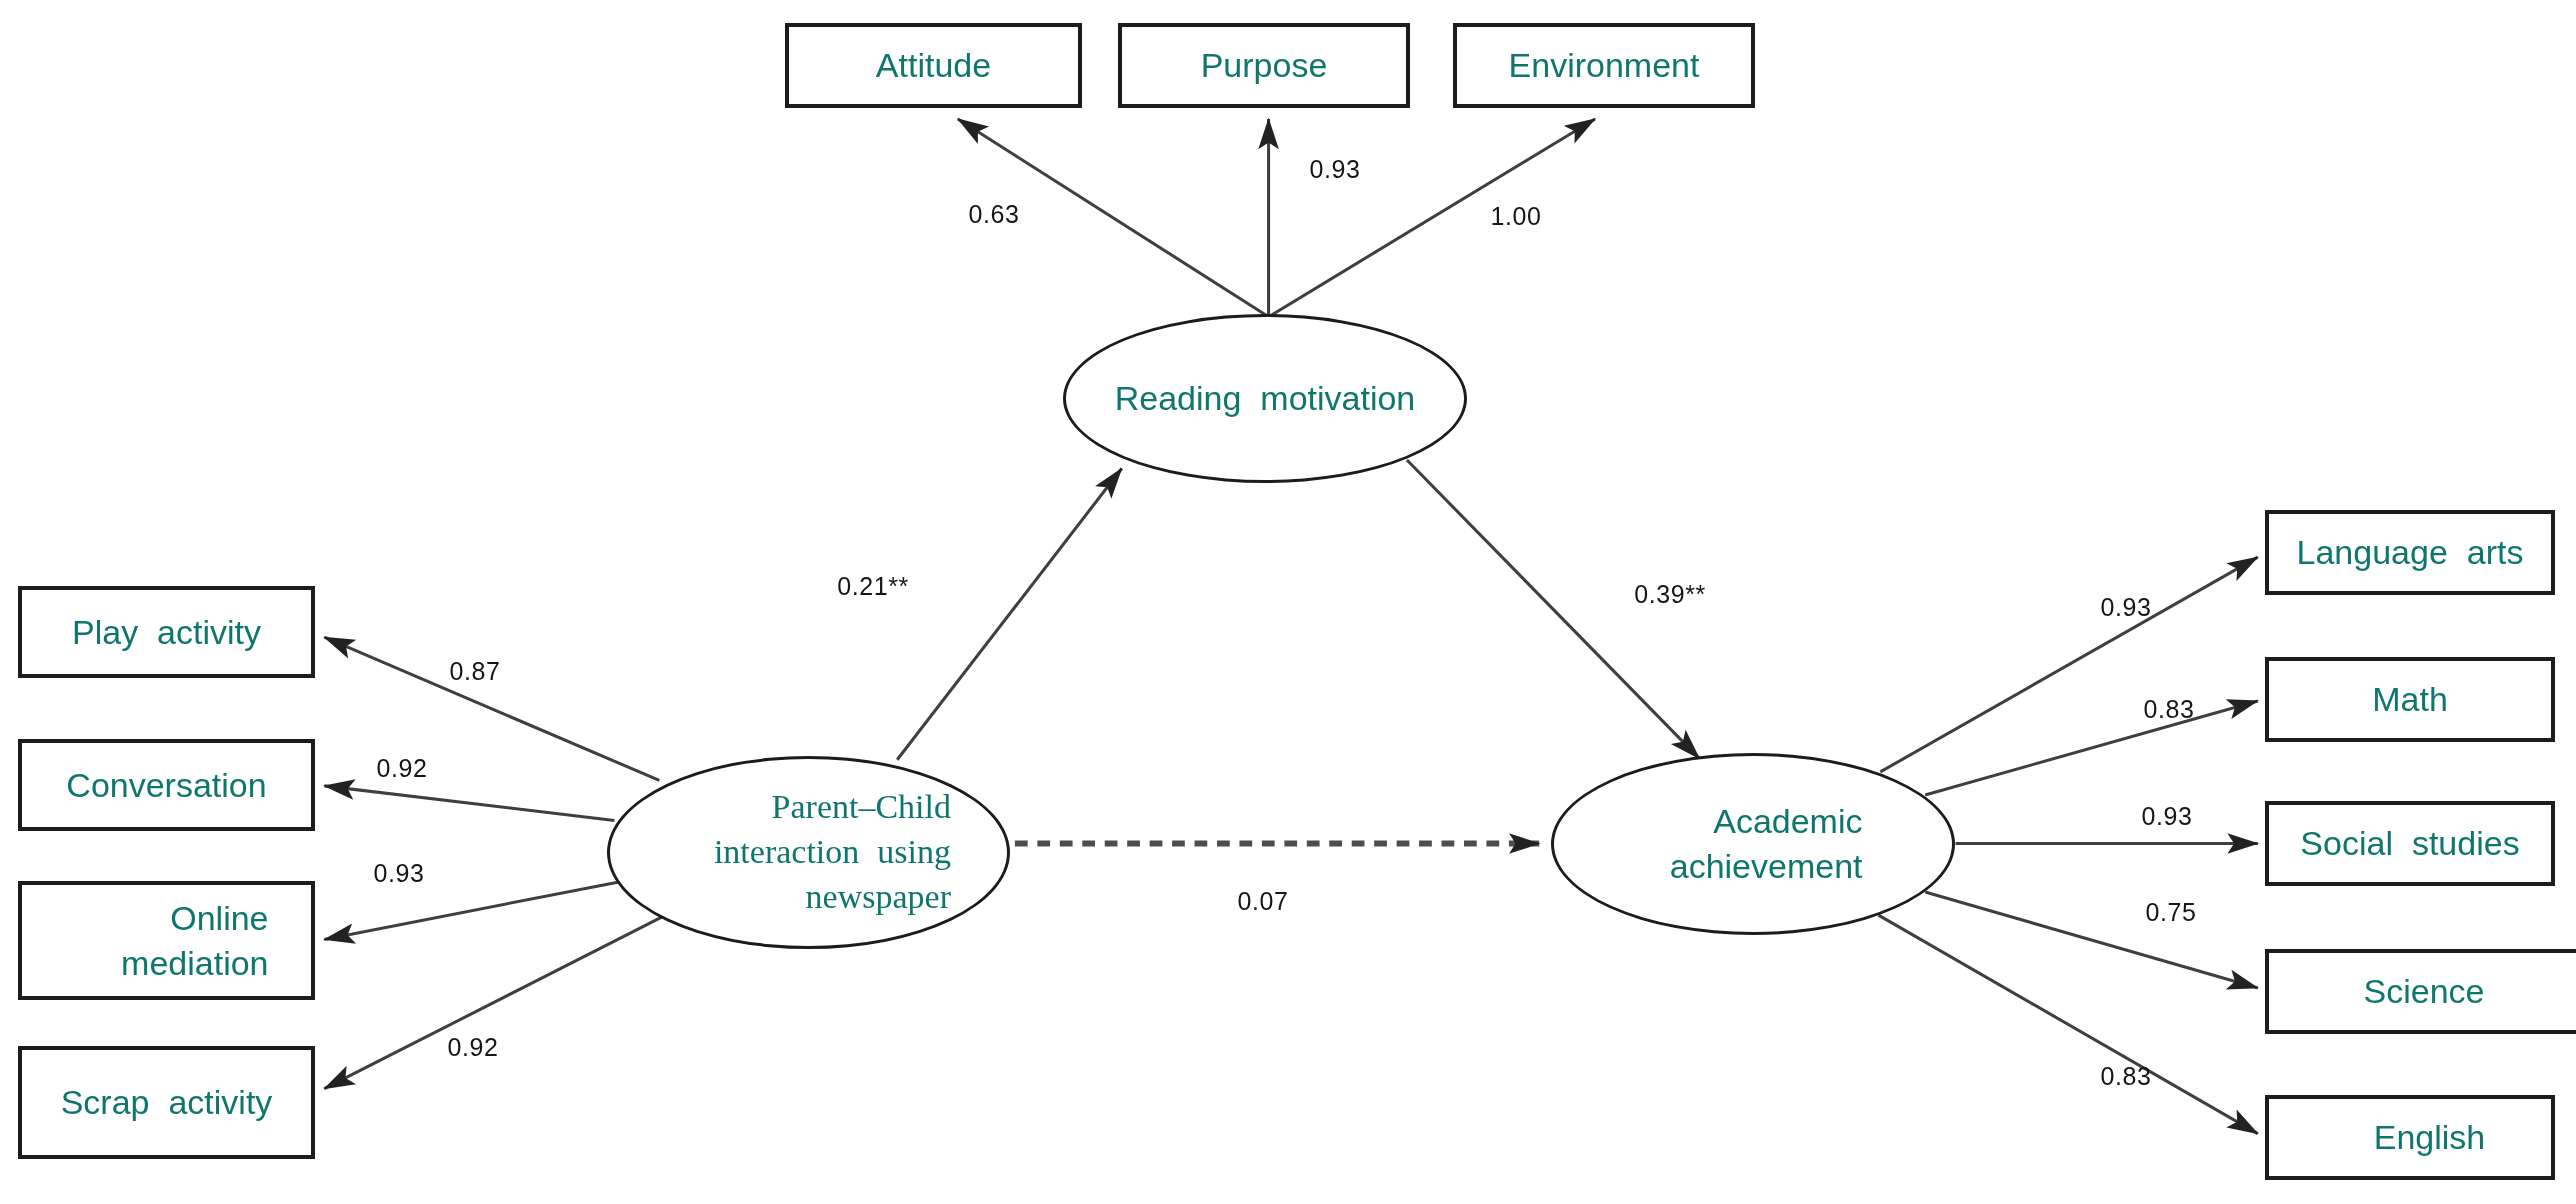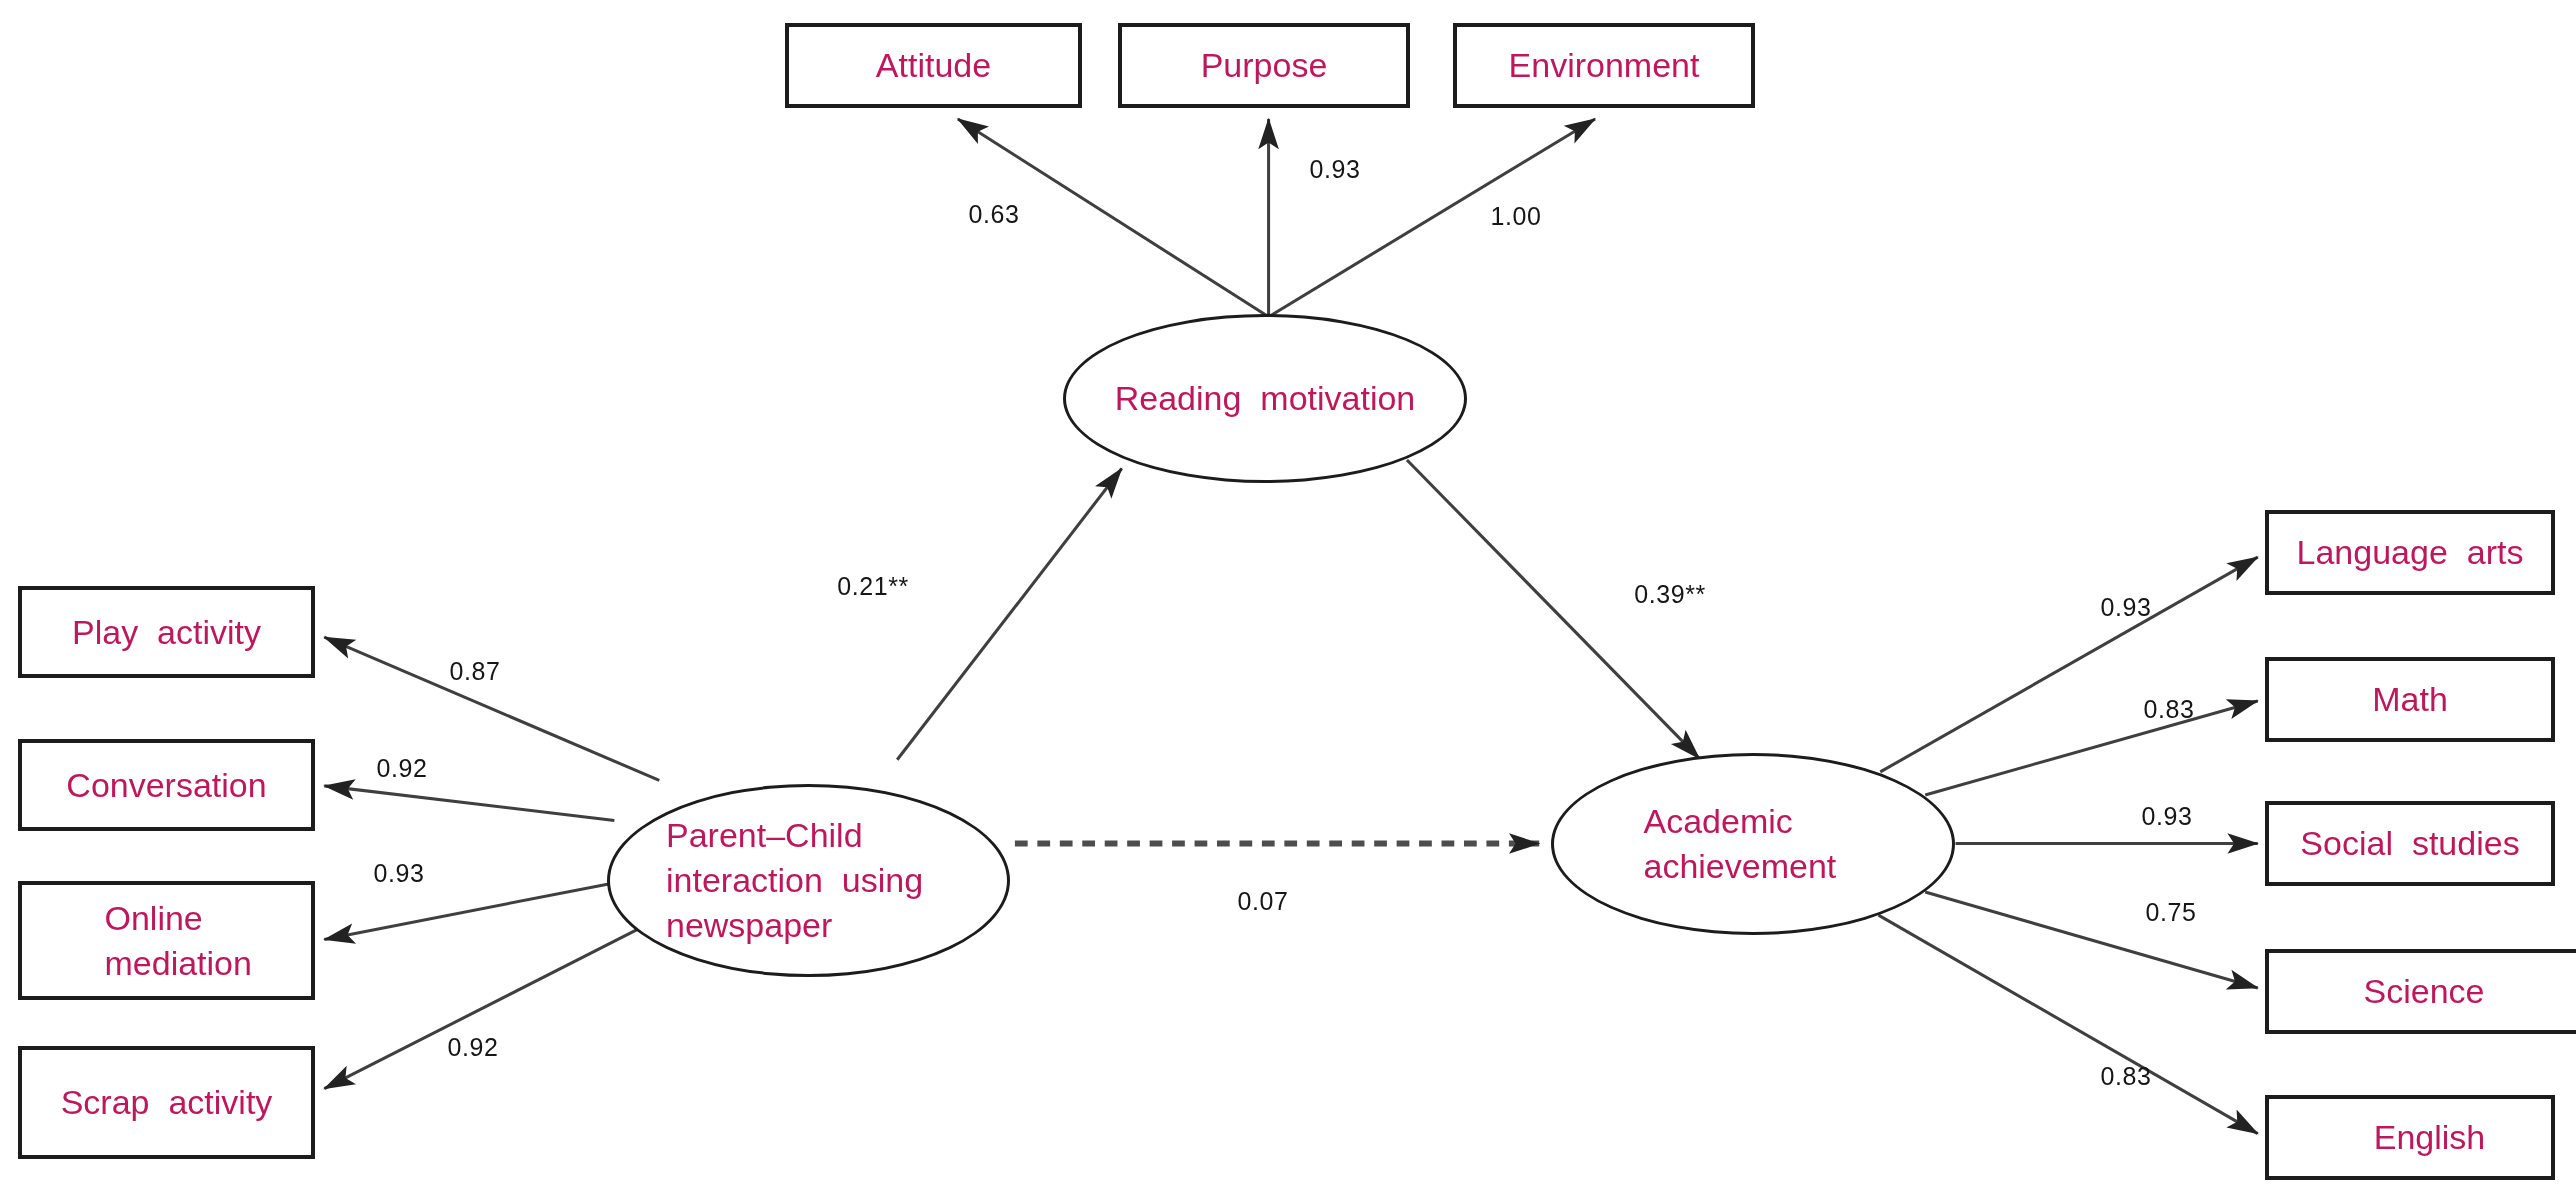--- a/index.html
+++ b/index.html
@@ -17,25 +17,25 @@
     left: 0; top: 0;
     width: 2576px; height: 1204px;
   }
   .node {
     position: absolute;
     box-sizing: border-box;
     background: #ffffff;
     display: flex;
     align-items: center;
     justify-content: center;
-    text-align: left;
+    text-align: right;
     font-size: 34px;
     line-height: 1.32;
     word-spacing: 0.28em;
-    color: #be185d;
+    color: #0f766e;
   }
   .rect   { border: 4.2px solid #1c1c1c; }
   .ellipse{ border: 3.6px solid #1c1c1c; border-radius: 50%; }
   .node .inner { display: block; }
   .inner.w-parent   { max-width: 285px; }
   .inner.w-academic { max-width: 219px; }
   .inner.w-online   { max-width: 164px; }
   .lbl {
     position: absolute;
     transform: translate(-50%, -50%);
@@ -112,21 +112,21 @@
   <div class="node rect" style="left:2265px; top:949px; width:318px; height:85px;">
     <span class="inner">Science</span>
   </div>
   <div class="node rect" style="left:2265px; top:1095px; width:290px; height:85px;padding-left:39px;">
     <span class="inner">English</span>
   </div>
 
   <div class="node ellipse" style="left:1063px; top:314px; width:404px; height:169px;">
     <span class="inner">Reading motivation</span>
   </div>
-  <div class="node ellipse" style="left:607px; top:784px; width:403px; height:193px;">
+  <div class="node ellipse" style="left:607px; top:756px; width:403px; height:193px;font-family:Liberation Serif, serif;">
     <span class="inner w-parent">Parent–Child interaction using newspaper</span>
   </div>
   <div class="node ellipse" style="left:1551px; top:753px; width:404px; height:182px;">
     <span class="inner w-academic">Academic achievement</span>
   </div>
 
   <div class="lbl" style="left:994px; top:214px;">0.63</div>
   <div class="lbl" style="left:1335px; top:169px;">0.93</div>
   <div class="lbl" style="left:1516px; top:216px;">1.00</div>
 

